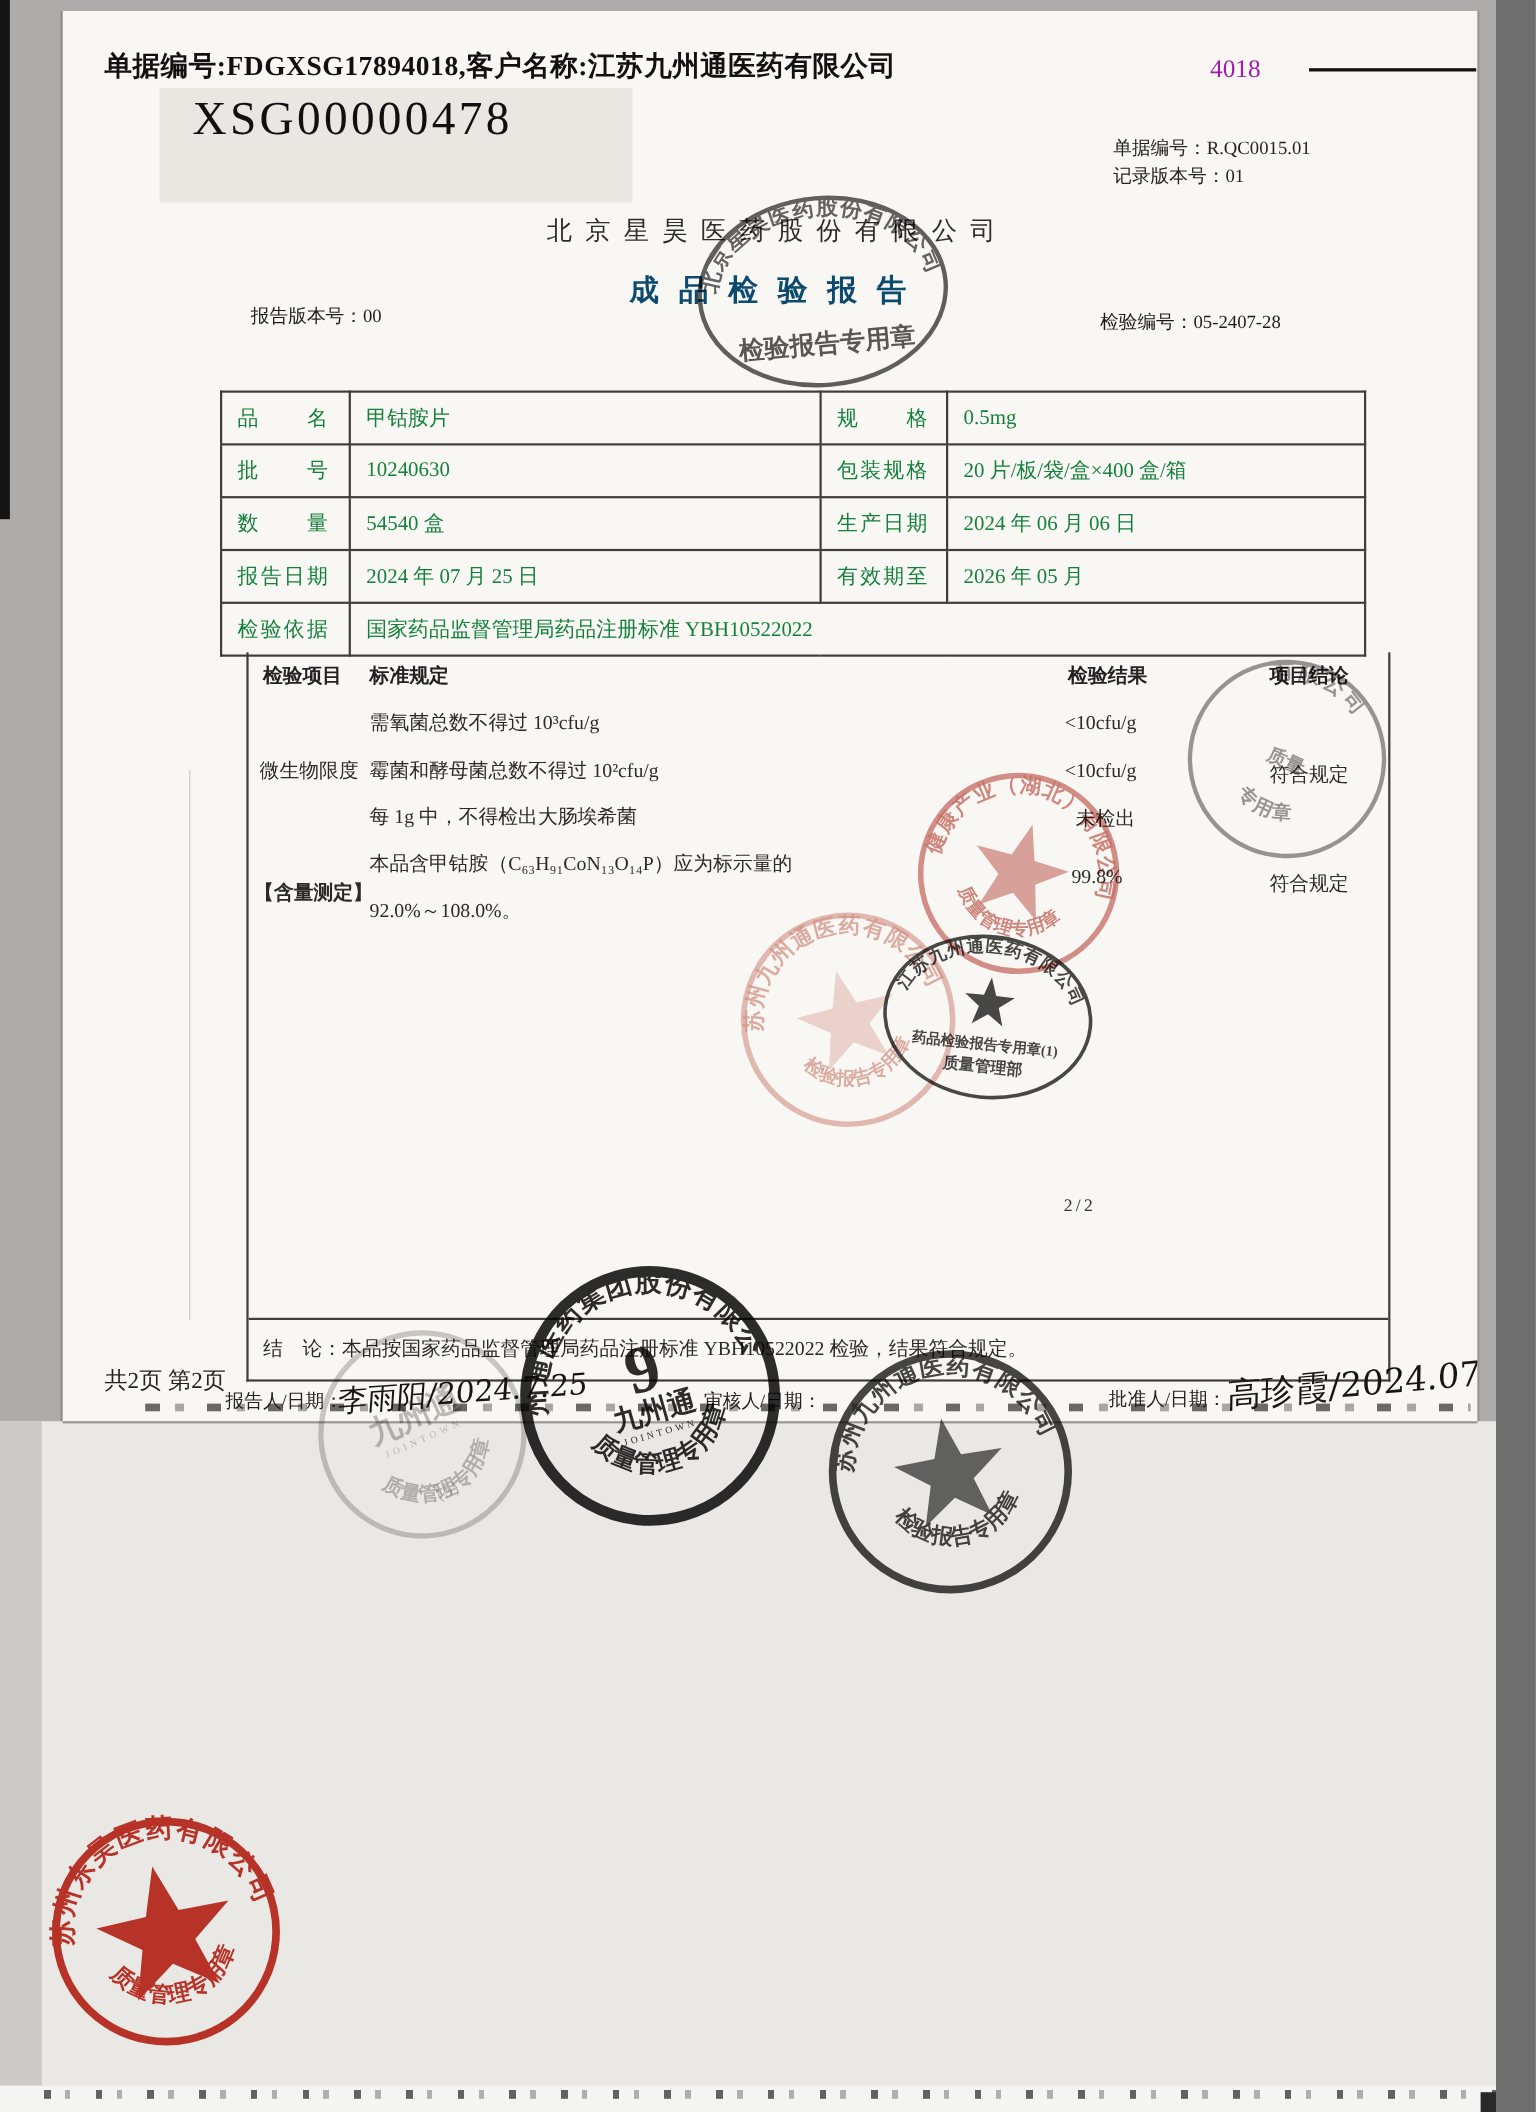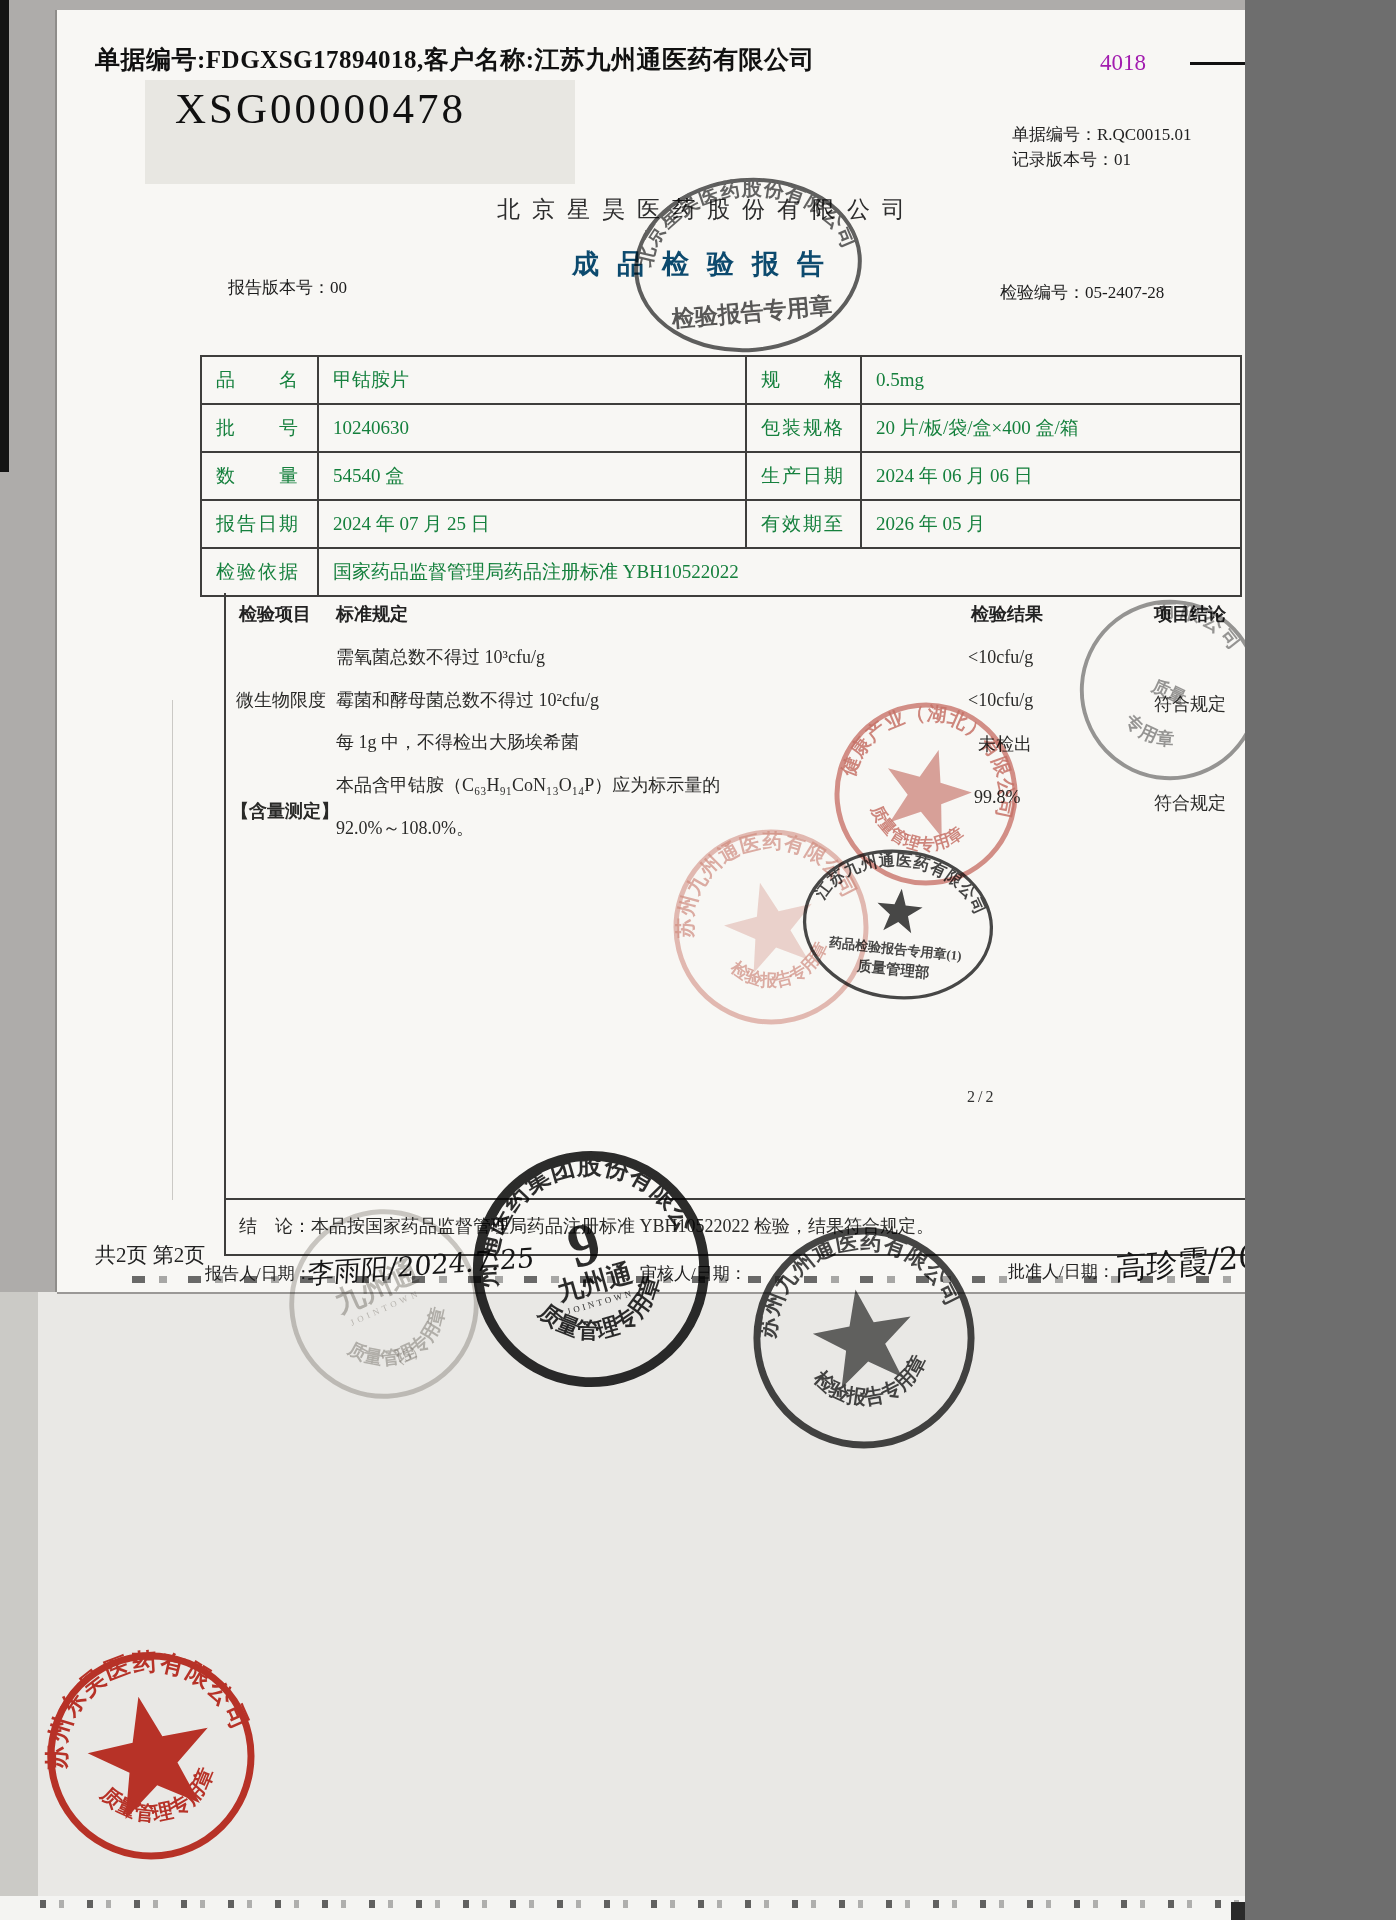--- a/index.html
+++ b/index.html
@@ -1,16 +1,16 @@
 <!DOCTYPE html>
 <html><head>
 <meta charset="utf-8">
 <style>
   html,body{margin:0;padding:0;background:#6e6e6e;}
-  .canvas{position:relative;width:1245px;height:1920px;background:#aeacaa;overflow:hidden;
+  .canvas{position:relative;width:1360px;height:1920px;background:#aeacaa;overflow:hidden;
           font-family:"Liberation Serif", serif;color:#1c1c1c;text-decoration:underline;}
   
   .edge{position:absolute;}
   .edge-left-black{left:0;top:0;width:9px;height:472px;background:#141414;}
   .bottom-area{left:0;top:1292px;width:100%;height:628px;background:#e9e8e5;}
   .bottom-left-strip{left:0;top:1292px;width:38px;height:628px;background:#cbcac6;}
   .bottom-white-strip{left:0;top:1896px;width:100%;height:24px;background:#f4f4f2;}
   .bottom-noise{left:40px;top:1900px;width:1330px;height:8px;opacity:.85;
     background:repeating-linear-gradient(90deg, rgba(40,40,40,.85) 0 6px, transparent 6px 19px,
       rgba(40,40,40,.4) 19px 24px, transparent 24px 47px);}

